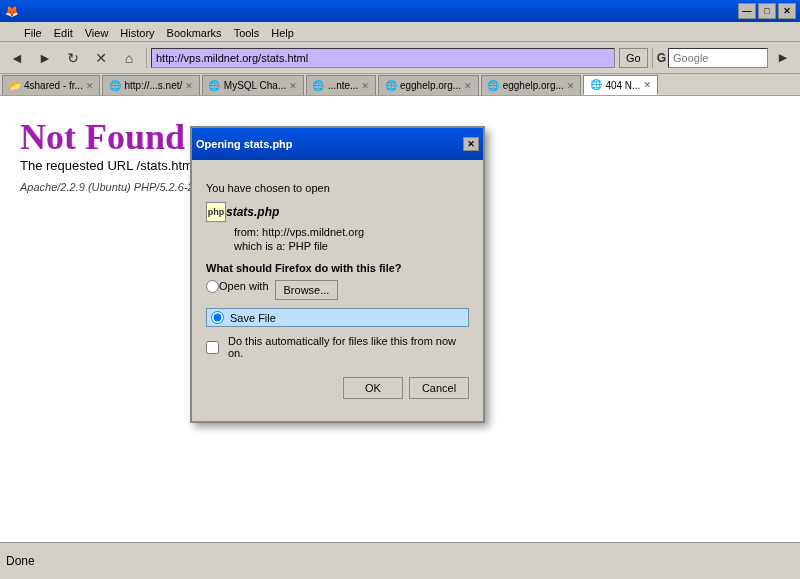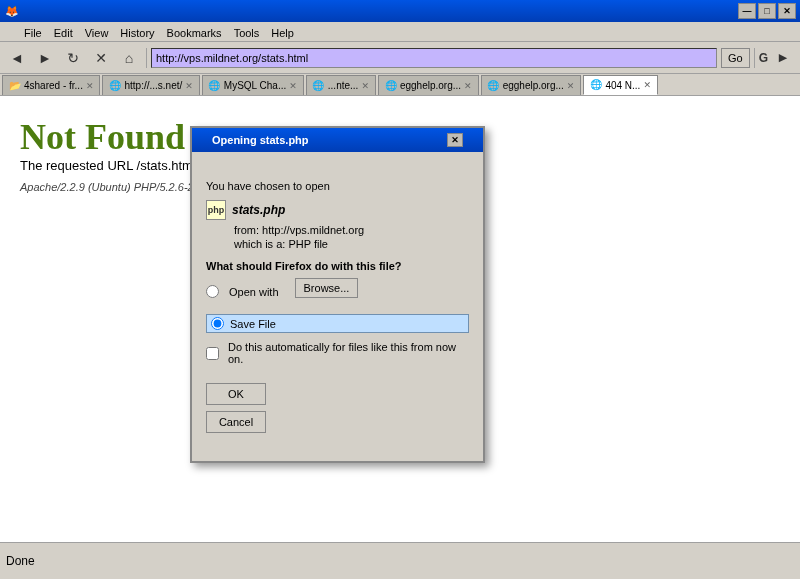--- a/index.html
+++ b/index.html
@@ -178,21 +178,21 @@
       background: white;
       width: 100%;
       height: calc(579px - 22px - 20px - 32px - 22px - 20px);
       padding: 20px;
       overflow: hidden;
       position: relative;
     }
     .page-heading {
       font-size: 36px;
       font-weight: bold;
-      color: #4d7c0f;
+      color: #a21caf;
       font-family: Times New Roman, serif;
       margin-bottom: 0;
     }
     .page-text {
       font-size: 13px;
       color: #000;
       font-family: Arial, sans-serif;
       margin-bottom: 8px;
     }
     .page-small-text {
@@ -230,52 +230,51 @@
       top: 30px;
       left: 190px;
       width: 295px;
       background: #d4d0c8;
       border: 2px solid #888;
       box-shadow: 4px 4px 8px rgba(0,0,0,0.4);
     }
     .dialog-title-bar {
       background: linear-gradient(to bottom, #0054e3, #003db5);
       color: white;
-      height: 24px;
+      height: 32px;
       display: flex;
       align-items: center;
       justify-content: space-between;
-      padding: 0 20px;
+      padding: 0 4px;
       font-size: 11px;
       font-weight: bold;
     }
     .dialog-title-close {
       width: 16px;
       height: 14px;
       background: #c0bdb5;
       border: 1px solid #888;
       display: flex;
       align-items: center;
       justify-content: center;
       font-size: 9px;
       cursor: pointer;
       color: #000;
     }
     .dialog-body {
-      padding: 28px 14px;
+      padding: 22px 14px;
     }
     .dialog-intro {
       font-size: 11px;
       margin-bottom: 8px;
       color: #000;
     }
     .dialog-file-row {
       display: flex;
       align-items: center;
-      gap: 6px;
       margin-bottom: 4px;
     }
     .file-icon {
       width: 20px;
       height: 20px;
       background: #ffffcc;
       border: 1px solid #888;
       display: flex;
       align-items: center;
       justify-content: center;
@@ -296,23 +295,23 @@
     }
     .dialog-section-label {
       font-size: 11px;
       font-weight: bold;
       margin-top: 10px;
       margin-bottom: 6px;
       color: #000;
     }
     .radio-row {
       display: flex;
-      align-items: flex-end;
-      gap: 10px;
-      margin-bottom: 16px;
+      align-items: flex-start;
+      gap: 0;
+      margin-bottom: 8px;
     }
     .radio-row input[type="radio"] {
       margin: 0;
     }
     .radio-label {
       font-size: 11px;
       color: #000;
     }
     .browse-btn {
       margin-left: 6px;
@@ -344,21 +343,20 @@
     }
     .checkbox-label {
       font-size: 11px;
       color: #000;
     }
     .dialog-buttons {
       display: flex;
       justify-content: flex-end;
       gap: 6px;
       padding-top: 4px;
-      flex-direction: column;
     }
     .dialog-btn {
       height: 22px;
       width: 60px;
       background: #d4d0c8;
       border: 1px solid #888;
       font-size: 11px;
       cursor: pointer;
       display: flex;
       align-items: center;
@@ -396,20 +394,21 @@
   <div class="toolbar-btn">✕</div>
   <div class="toolbar-btn">⌂</div>
   <div class="toolbar-separator"></div>
   <div class="address-bar">
     <input class="address-input" type="text" value="http://vps.mildnet.org/stats.html" style="">
     <button class="go-btn">Go</button>
   </div>
   <div class="toolbar-separator"></div>
   <div class="search-area">
     <span style="font-size:12px;font-weight:bold;color:#333;">G</span>
+    <input class="search-input" type="text" placeholder="Google" style="">
     <div class="toolbar-btn" style="font-size:11px;">▶</div>
   </div>
 </div>
 
 <div class="tabs-bar">
   <div class="tab">
     <span class="tab-favicon">📂</span>
     <span>4shared - fr...</span>
     <span class="tab-close">✕</span>
   </div>

